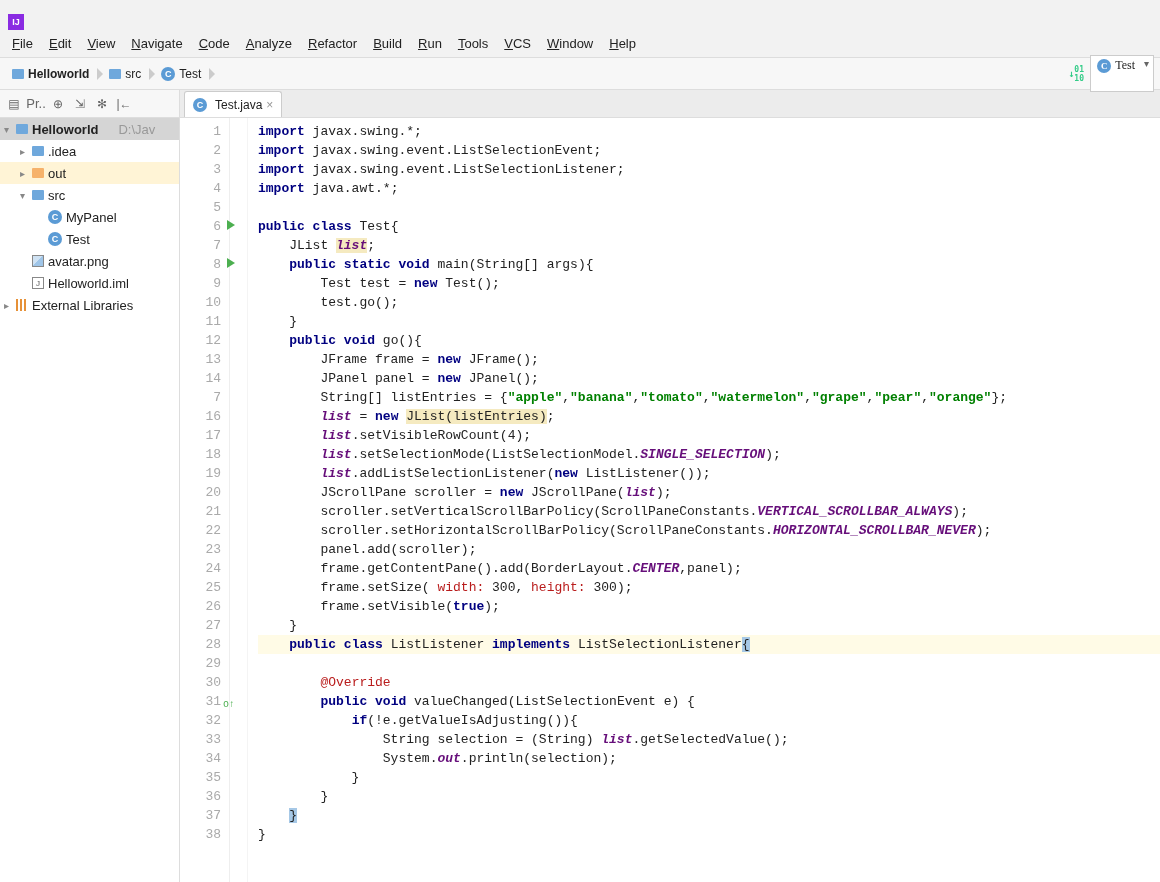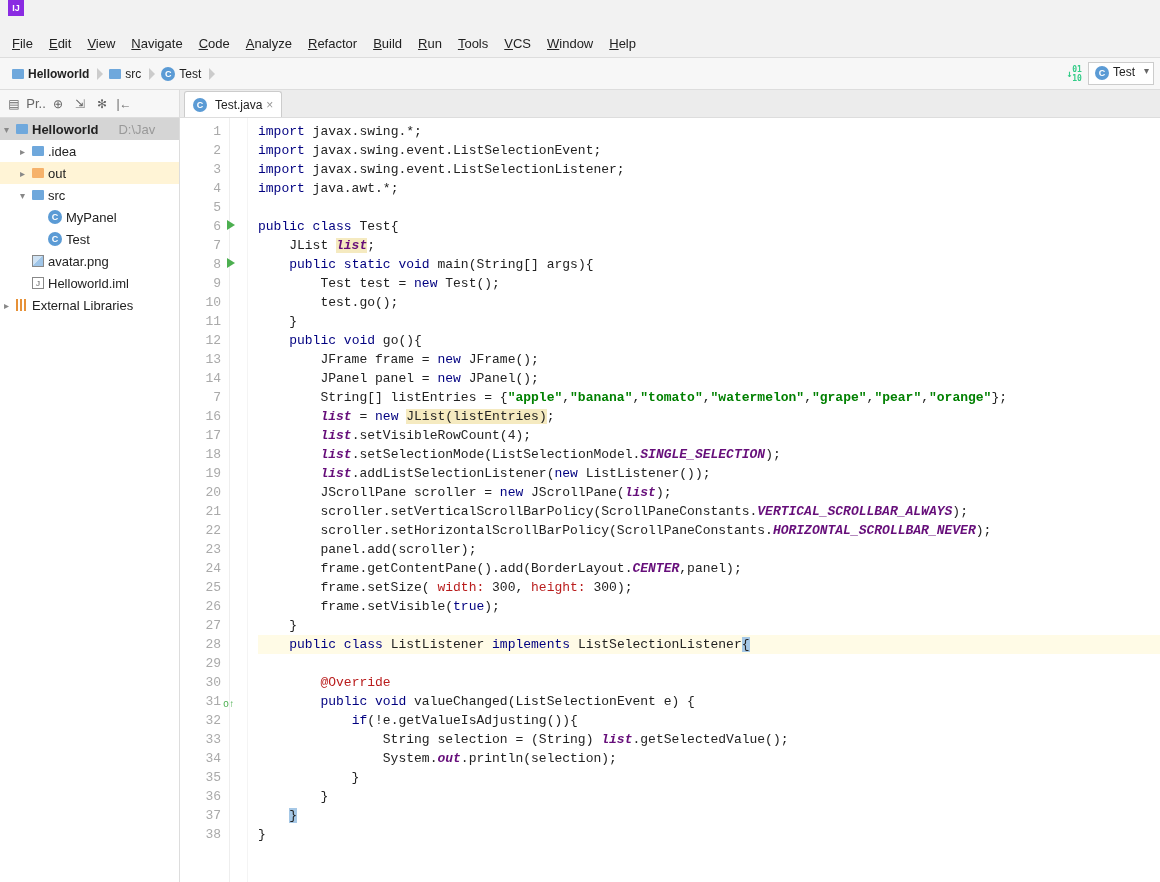--- a/index.html
+++ b/index.html
@@ -1,31 +1,31 @@
 <!DOCTYPE html>
 <html><head>
 <meta charset="utf-8">
 <style>
   * { box-sizing: border-box; margin: 0; padding: 0; }
   body { font-family: "Segoe UI", Arial, sans-serif; font-size: 12px; color: #222; background: #f2f2f2; width: 1160px; height: 882px; overflow: hidden; }
   
-  .titlebar { height: 30px; background: #f2f2f2; display: flex; align-items: flex-start; padding: 0 8px; color: #666; font-size: 12px; flex-direction: column; }
+  .titlebar { height: 30px; background: #f2f2f2; display: flex; align-items: flex-end; padding: 0 8px; color: #666; font-size: 12px; }
   .titlebar .app-icon { width: 16px; height: 16px; background: #8a2be2; margin-right: 6px; display:inline-flex; align-items:center; justify-content:center; color:#fff; font-size:9px; font-weight:bold;}
   
   .menubar { height: 28px; background: #f2f2f2; display: flex; align-items: center; padding: 0 4px; border-bottom: 1px solid #ddd; }
   .menubar .menu-item { padding: 4px 8px; cursor: pointer; font-size: 13px; }
   .menubar .mn { text-decoration: underline; }
   
   .navbar { height: 32px; background: #f7f7f7; border-bottom: 1px solid #ddd; display: flex; align-items: center; padding: 0 6px; }
   .breadcrumb { display: flex; align-items: center; flex: 1; }
   .bc-item { display: flex; align-items: center; padding: 2px 6px; font-size: 12px; position: relative; }
   .bc-sep { width: 8px; height: 16px; position: relative; }
   .bc-sep::after { content: ""; position: absolute; left: 2px; top: 2px; border-left: 6px solid #ccc; border-top: 6px solid transparent; border-bottom: 6px solid transparent; }
   .nav-right { display: flex; align-items: center; gap: 6px; }
-  .run-sel { border: 1px solid #ccc; background: #fff; padding: 2px 18px 4px 6px; font-size: 12px; position: relative; }
+  .run-sel { border: 1px solid #ccc; background: #fff; padding: 2px 18px 18px 6px; font-size: 12px; position: relative; font-family: Liberation Serif, serif; }
   .run-sel::after { content: "▾"; position: absolute; right: 4px; color: #666; font-size: 10px; }
   .folder-icon { width: 12px; height: 10px; background: #6fa8dc; display: inline-block; margin-right: 4px; border-radius: 1px; }
   .folder-icon.orange { background: #f6b26b; }
   .class-icon { width: 14px; height: 14px; border-radius: 50%; background: #5b9bd5; display: inline-flex; align-items: center; justify-content: center; color: #fff; font-size: 9px; font-weight: bold; margin-right: 4px; }
   .img-icon { width: 12px; height: 12px; border: 1px solid #888; display: inline-block; margin-right: 4px; background: linear-gradient(135deg,#cfe2f3 50%,#9fc5e8 50%); }
   .iml-icon { width: 12px; height: 12px; border: 1px solid #888; display:inline-flex; align-items:center; justify-content:center; font-size:8px; color:#555; margin-right:4px; background:#fff;}
   .lib-icon { width: 12px; height: 12px; display:inline-block; margin-right:4px; background: repeating-linear-gradient(90deg,#e69138,#e69138 2px,#fff 2px,#fff 4px); }
   
   .toolbar-row { display: flex; height: 28px; border-bottom: 1px solid #ddd; }
   .proj-toolbar { width: 180px; display: flex; align-items: center; gap: 6px; padding: 0 6px; border-right: 1px solid #ddd; background: #f7f7f7; }
@@ -47,21 +47,21 @@
   
   .editor { flex: 1; display: flex; background: #fff; font-family: "Consolas","Courier New",monospace; font-size: 13px; line-height: 19px; }
   .gutter { width: 50px; text-align: right; color: #aaa; padding: 4px 8px 4px 0; background: #fff; border-right: 1px solid #eee; user-select: none; }
   .gutter-line { height: 19px; position: relative; }
   .run-marker { position: absolute; right: -14px; top: 3px; width: 0; height: 0; border-left: 8px solid #4caf50; border-top: 5px solid transparent; border-bottom: 5px solid transparent; }
   .override-marker { position: absolute; right: -14px; top: 3px; color: #4caf50; font-size: 10px; }
   .fold-col { width: 18px; background: #fff; border-right: 1px solid #f4f4f4; }
   .code { flex: 1; padding: 4px 0 4px 10px; white-space: pre; overflow: hidden; }
   .code-line { height: 19px; }
   .code-line.hl { background: #fffbe6; }
-  .kw { color: #000080; font-weight: normal; }
+  .kw { color: #000080; font-weight: bold; }
   .str { color: #008000; font-weight: bold; }
   .ann { color: #b91c1c; }
   .fld { color: #660e7a; font-weight: bold; font-style: italic; }
   .sfld { color: #660e7a; font-weight: bold; font-style: italic; }
   .cnst { color: #660e7a; font-weight: bold; font-style: italic; }
   .hint { color: #b91c1c; font-style: normal; }
   .warn-bg { background: #f5eac0; }
   .cursor-block { background: #a6c8e6; }
   .nav-ico { width:16px; height:16px; display:inline-flex; align-items:center; justify-content:center; color:#3a7; font-family:monospace; font-weight:bold; font-size:10px;}
 </style>

